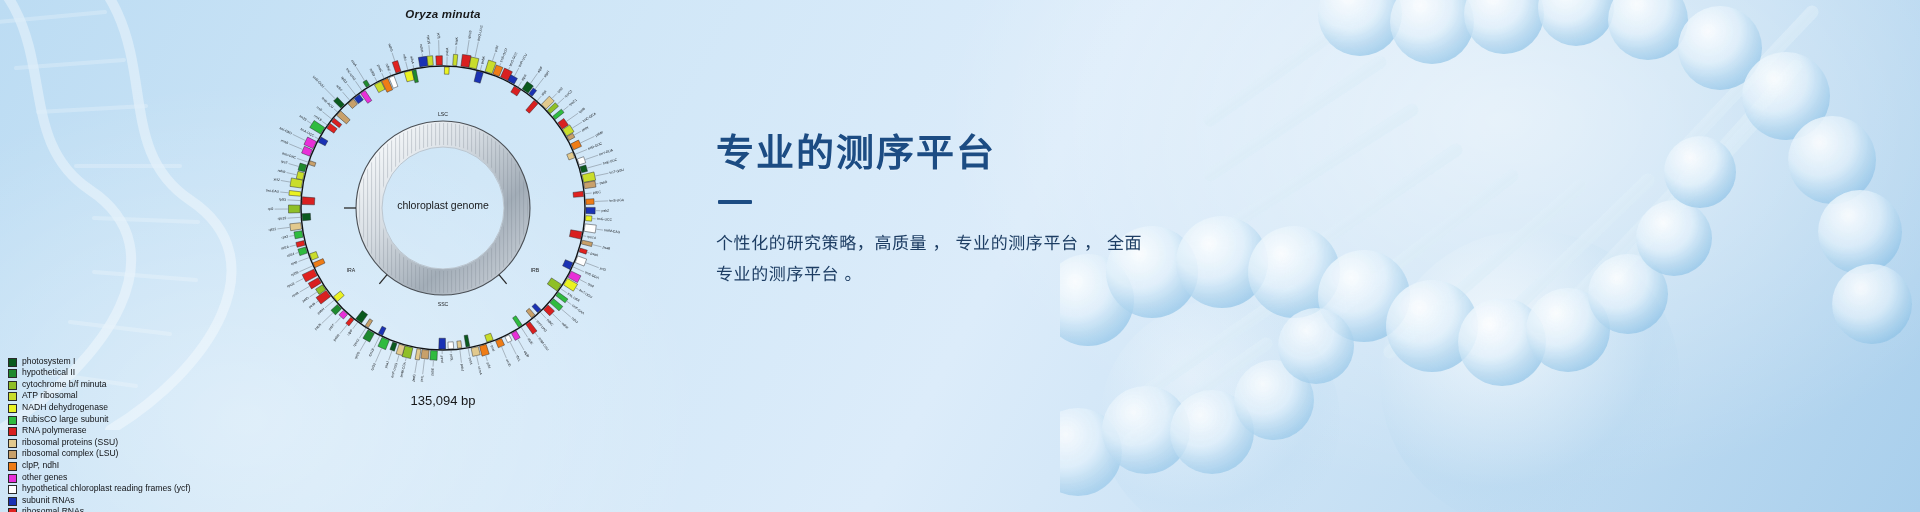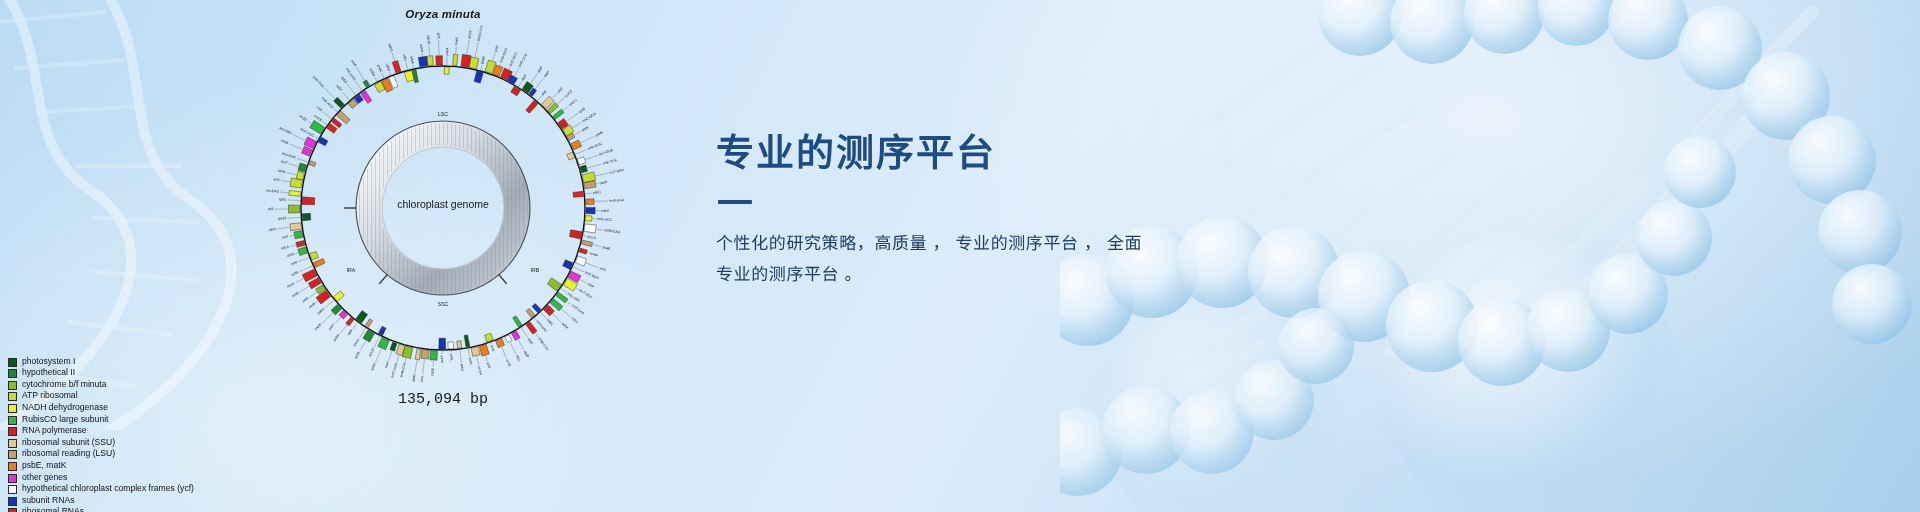--- a/index.html
+++ b/index.html
@@ -25,21 +25,21 @@
 
   
   .genome{position:absolute;left:243px;top:8px;width:400px;height:400px;}
   .center-label{
     position:absolute;left:243px;top:8px;width:400px;height:400px;
     display:flex;flex-direction:column;align-items:center;justify-content:space-between;
     pointer-events:none;
   }
   .sp-name{font-style:italic;font-weight:bold;font-size:11.5px;color:#17181a;letter-spacing:.2px;}
   .sp-sub{font-size:10.5px;color:#17181a;margin-top:16px;}
-  .sp-bp{font-size:15px;color:#17181a;margin-top:20px;font-family:Liberation Mono, monospace;}
+  .sp-bp{font-size:13px;color:#17181a;margin-top:20px;}
 
   
   .legend{position:absolute;left:8px;top:355px;width:230px;}
   .legend-row{display:flex;align-items:flex-end;height:11.6px;}
   .legend-sw{width:9px;height:9px;border:1px solid #2a2a2a;box-sizing:border-box;flex:0 0 auto;margin-right:5px;}
   .legend-tx{font-size:8.6px;color:#101114;line-height:11px;white-space:nowrap;}
 
   
   .copy{position:absolute;left:716px;top:134px;width:720px;}
   .headline{
@@ -545,37 +545,37 @@
       <div class="legend-row">
         <span class="legend-sw" style="background: rgb(47, 187, 63);"></span>
         <span class="legend-tx">RubisCO large subunit</span>
       </div>
       <div class="legend-row">
         <span class="legend-sw" style="background: rgb(217, 32, 32);"></span>
         <span class="legend-tx">RNA polymerase</span>
       </div>
       <div class="legend-row">
         <span class="legend-sw" style="background: rgb(226, 201, 141);"></span>
-        <span class="legend-tx">ribosomal subunit (SSU)</span>
+        <span class="legend-tx">ribosomal proteins (SSU)</span>
       </div>
       <div class="legend-row">
         <span class="legend-sw" style="background: rgb(200, 160, 106);"></span>
-        <span class="legend-tx">ribosomal reading (LSU)</span>
+        <span class="legend-tx">ribosomal complex (LSU)</span>
       </div>
       <div class="legend-row">
         <span class="legend-sw" style="background: rgb(239, 124, 22);"></span>
-        <span class="legend-tx">psbE, matK</span>
+        <span class="legend-tx">clpP, ndhI</span>
       </div>
       <div class="legend-row">
         <span class="legend-sw" style="background: rgb(232, 48, 216);"></span>
         <span class="legend-tx">other genes</span>
       </div>
       <div class="legend-row">
         <span class="legend-sw" style="background: rgb(255, 255, 255);"></span>
-        <span class="legend-tx">hypothetical chloroplast complex frames (ycf)</span>
+        <span class="legend-tx">hypothetical chloroplast reading frames (ycf)</span>
       </div>
       <div class="legend-row">
         <span class="legend-sw" style="background: rgb(26, 50, 180);"></span>
         <span class="legend-tx">subunit RNAs</span>
       </div>
       <div class="legend-row">
         <span class="legend-sw" style="background: rgb(224, 34, 31);"></span>
         <span class="legend-tx">ribosomal RNAs</span>
       </div>
     </div>

